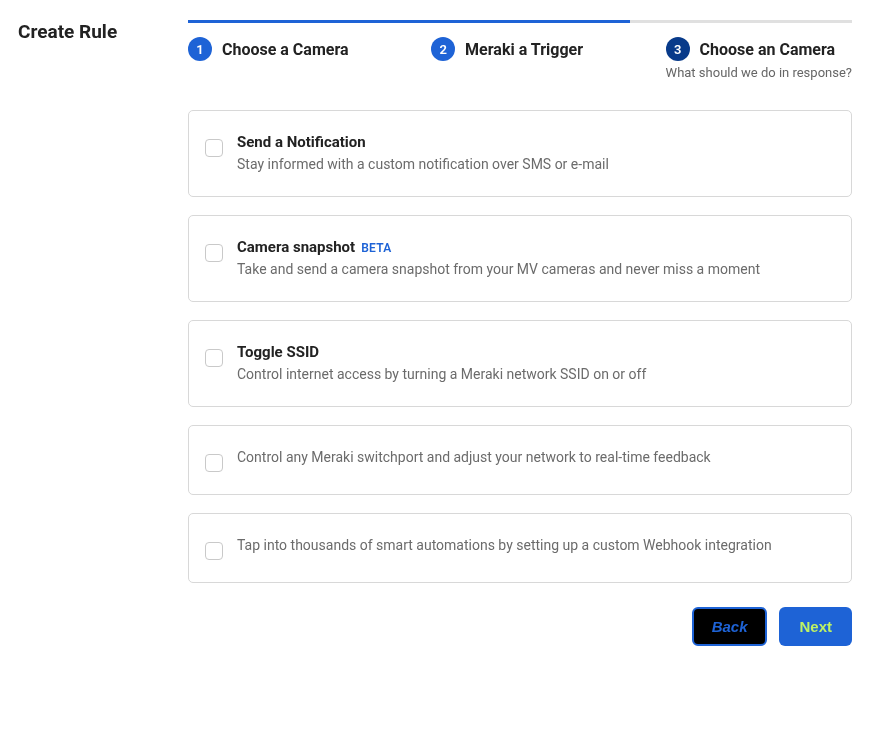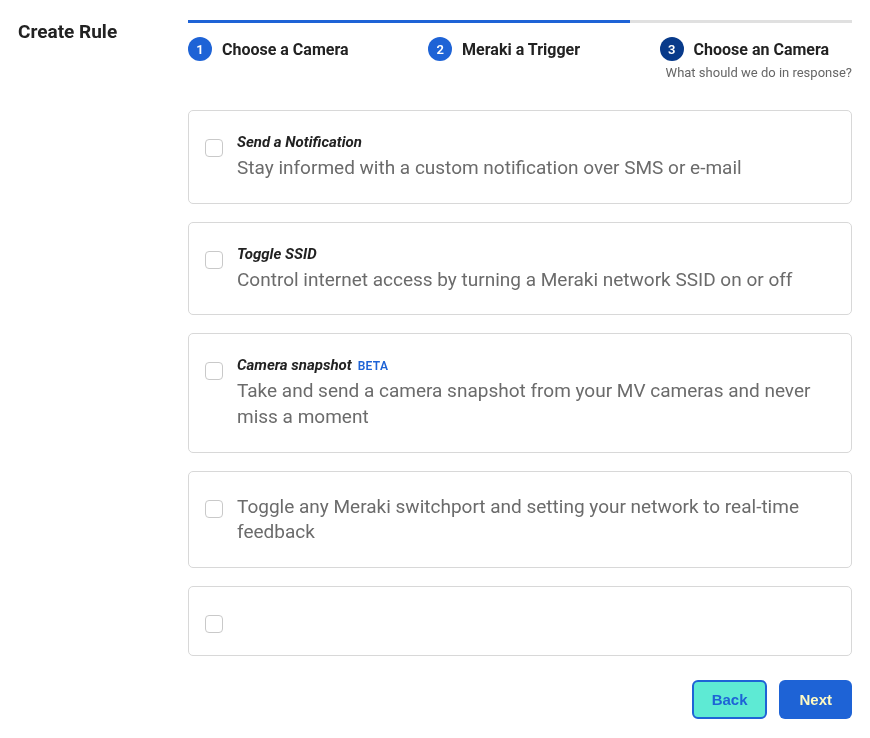--- a/index.html
+++ b/index.html
@@ -82,21 +82,21 @@
       background: #083a8a;
     }
     .step-label {
       font-size: 16px;
       font-weight: 700;
       color: #222;
     }
     .step-sub {
       font-size: 13px;
       color: #666;
-      margin-left: 6px;
+      margin-left: 0;
     }
     .step:nth-child(3) .step-sub {
       text-align: left;
       padding-left: 0;
     }
 
     .options {
       margin-top: 30px;
       display: flex;
       flex-direction: column;
@@ -127,56 +127,56 @@
     }
     .option-title-row {
       display: flex;
       align-items: baseline;
       gap: 6px;
     }
     .option-title {
       font-size: 15px;
       font-weight: 700;
       color: #222;
-      font-style: italic;
     }
     .option-badge {
       font-size: 12px;
       font-weight: 600;
       color: #1e63d6;
       letter-spacing: 0.3px;
     }
     .option-desc {
-      font-size: 19px;
+      font-size: 14px;
       color: #6b6b6b;
       line-height: 1.35;
     }
 
     .footer {
       margin-top: 24px;
       display: flex;
       justify-content: flex-end;
       gap: 12px;
     }
     .btn {
       padding: 9px 18px;
       border-radius: 6px;
       font-size: 15px;
       font-weight: 700;
       cursor: pointer;
       border: 2px solid transparent;
     }
     .btn-secondary {
-      background: #5eead4;
+      background: #000000;
       color: #1e63d6;
       border-color: #1e63d6;
+      font-style: italic;
     }
     .btn-primary {
       background: #1e63d6;
-      color: #fef9c3;
+      color: #bef264;
     }
   </style>
 </head>
 <body>
 
 <div class="page">
 
   <div class="left-col">
     <h1 class="page-title">Create Rule</h1>
   </div>
@@ -223,47 +223,48 @@
             <span class="option-title">Send a Notification</span>
           </span>
           <span class="option-desc">Stay informed with a custom notification over SMS or e-mail</span>
         </span>
       </label>
 
       <label class="option-card">
         <span class="checkbox"></span>
         <span class="option-text">
           <span class="option-title-row">
-            <span class="option-title">Toggle SSID</span>
-          </span>
-          <span class="option-desc">Control internet access by turning a Meraki network SSID on or off</span>
-        </span>
-      </label>
-
-      <label class="option-card">
-        <span class="checkbox"></span>
-        <span class="option-text">
-          <span class="option-title-row">
             <span class="option-title">Camera snapshot</span>
             <span class="option-badge">BETA</span>
           </span>
           <span class="option-desc">Take and send a camera snapshot from your MV cameras and never miss a moment</span>
         </span>
       </label>
 
       <label class="option-card">
         <span class="checkbox"></span>
         <span class="option-text">
-          <span class="option-desc">Toggle any Meraki switchport and setting your network to real-time feedback</span>
-        </span>
-      </label>
-
-      <label class="option-card">
-        <span class="checkbox"></span>
-        <span class="option-text">
+          <span class="option-title-row">
+            <span class="option-title">Toggle SSID</span>
+          </span>
+          <span class="option-desc">Control internet access by turning a Meraki network SSID on or off</span>
+        </span>
+      </label>
+
+      <label class="option-card">
+        <span class="checkbox"></span>
+        <span class="option-text">
+          <span class="option-desc">Control any Meraki switchport and adjust your network to real-time feedback</span>
+        </span>
+      </label>
+
+      <label class="option-card">
+        <span class="checkbox"></span>
+        <span class="option-text">
+          <span class="option-desc">Tap into thousands of smart automations by setting up a custom Webhook integration</span>
         </span>
       </label>
 
     </div>
 
     <div class="footer">
       <button class="btn btn-secondary">Back</button>
       <button class="btn btn-primary">Next</button>
     </div>
 

